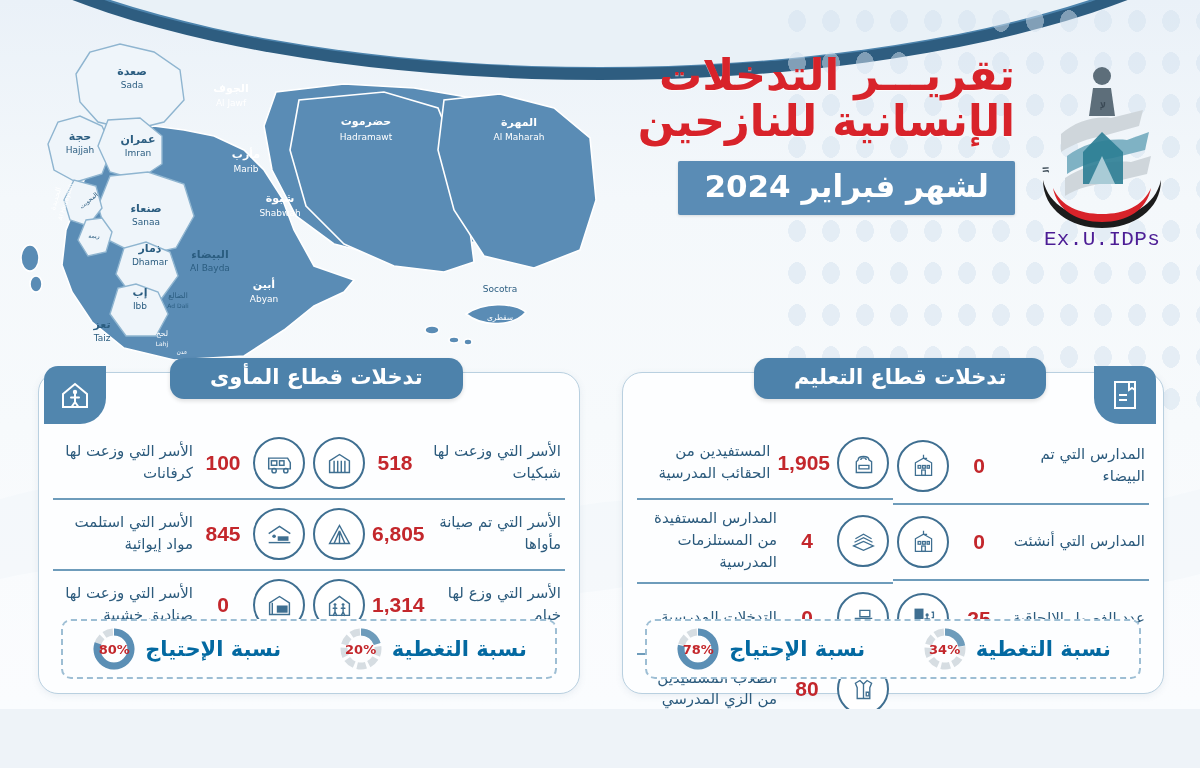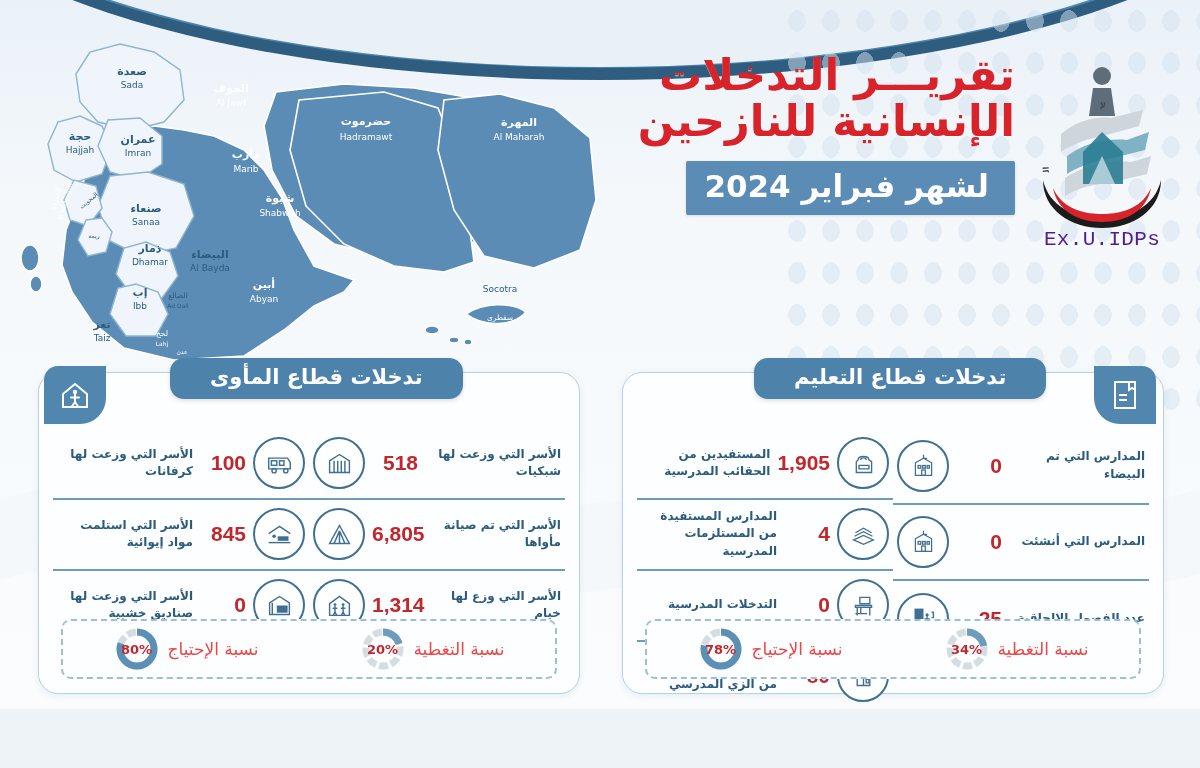--- a/index.html
+++ b/index.html
@@ -33,21 +33,21 @@
   .mlbl.en{font-size:9px;font-weight:400;}
   .mlbl.dk{fill:#2b5d80;}
   .mlbl.sm{font-size:7.5px;}
   .mlbl.xs{font-size:6px;}
 
   
   .title-block{position:absolute;right:185px;top:52px;width:400px;text-align:right;}
   .title-line{font-size:43px;font-weight:900;color:#d8232a;line-height:1.08;
     letter-spacing:-.5px;text-shadow:0 1px 0 rgba(255,255,255,.6);}
   .subtitle-bar{display:inline-block;margin-top:16px;background:#5a8cb5;color:#fff;
-    font-size:31px;font-weight:900;padding:7px 26px 11px 18px;border-radius:2px;
+    font-size:31px;font-weight:900;padding:7px 26px 11px 26px;border-radius:2px;
     box-shadow:0 1px 3px rgba(0,0,0,.12);}
 
   
   .logo{position:absolute;right:18px;top:60px;width:160px;height:215px;text-align:center;}
   .logo svg{display:block;margin:0 auto;}
   .logo-text{font-family:Liberation Mono, monospace;font-size:21px;
     color:#4c1d95;font-weight:400;letter-spacing:.3px;margin-top:-4px;}
 
   
   .card{position:absolute;top:372px;width:540px;height:320px;background:#fdfeff;
@@ -65,36 +65,36 @@
     display:flex;align-items:center;justify-content:center;}
   .corner-icon.shelter{left:44px;border-radius:14px 0 26px 0;}
   .corner-icon.education{left:1094px;border-radius:0 14px 0 26px;}
 
   .rows{position:absolute;top:56px;left:0;right:0;padding:0 14px;}
 
   .stat{display:flex;align-items:center;gap:7px;padding:8px 4px 9px 4px;
     border-bottom:2.5px solid #6e9cbb;min-height:58px;box-sizing:border-box;}
   .stat.nb{border-bottom:none;}
   .stat .num{font-size:21px;font-weight:900;color:#c3272c;font-family:"Liberation Sans",sans-serif;
-    min-width:46px;text-align:right;direction:ltr;}
-  .stat .lbl{flex:1;font-size:12px;font-weight:700;color:#2c5b7d;line-height:1.45;}
+    min-width:46px;text-align:center;direction:ltr;}
+  .stat .lbl{flex:1;font-size:15px;font-weight:400;color:#2c5b7d;line-height:1.45;}
   .icon-circle{width:48px;height:48px;border-radius:50%;border:2.5px solid #3f6f91;
     display:flex;align-items:center;justify-content:center;flex:0 0 auto;background:#fff;}
   .icon-circle svg{width:27px;height:27px;}
 
   
   .rowline{display:flex;align-items:stretch;}
   .half{width:50%;display:flex;flex-direction:column;}
 
   
   .ratio{position:absolute;left:22px;right:22px;bottom:14px;height:56px;
     border:2px dashed #9dbed4;border-radius:10px;display:flex;align-items:center;
     justify-content:space-around;background:#fdfeff;}
   .ratio-item{display:flex;align-items:center;gap:8px;}
-  .ratio-item .rlbl{font-size:17px;font-weight:400;color:#ef4444;}
+  .ratio-item .rlbl{font-size:21px;font-weight:700;color:#0369a1;}
   .donut{position:relative;width:46px;height:46px;}
   .donut svg{transform:rotate(-90deg);}
   .donut .pct{position:absolute;inset:0;display:flex;align-items:center;justify-content:center;
     font-size:13px;font-weight:900;color:#c3272c;direction:ltr;}
 </style>
 </head>
 <body>
 
 <div id="stage">
 

